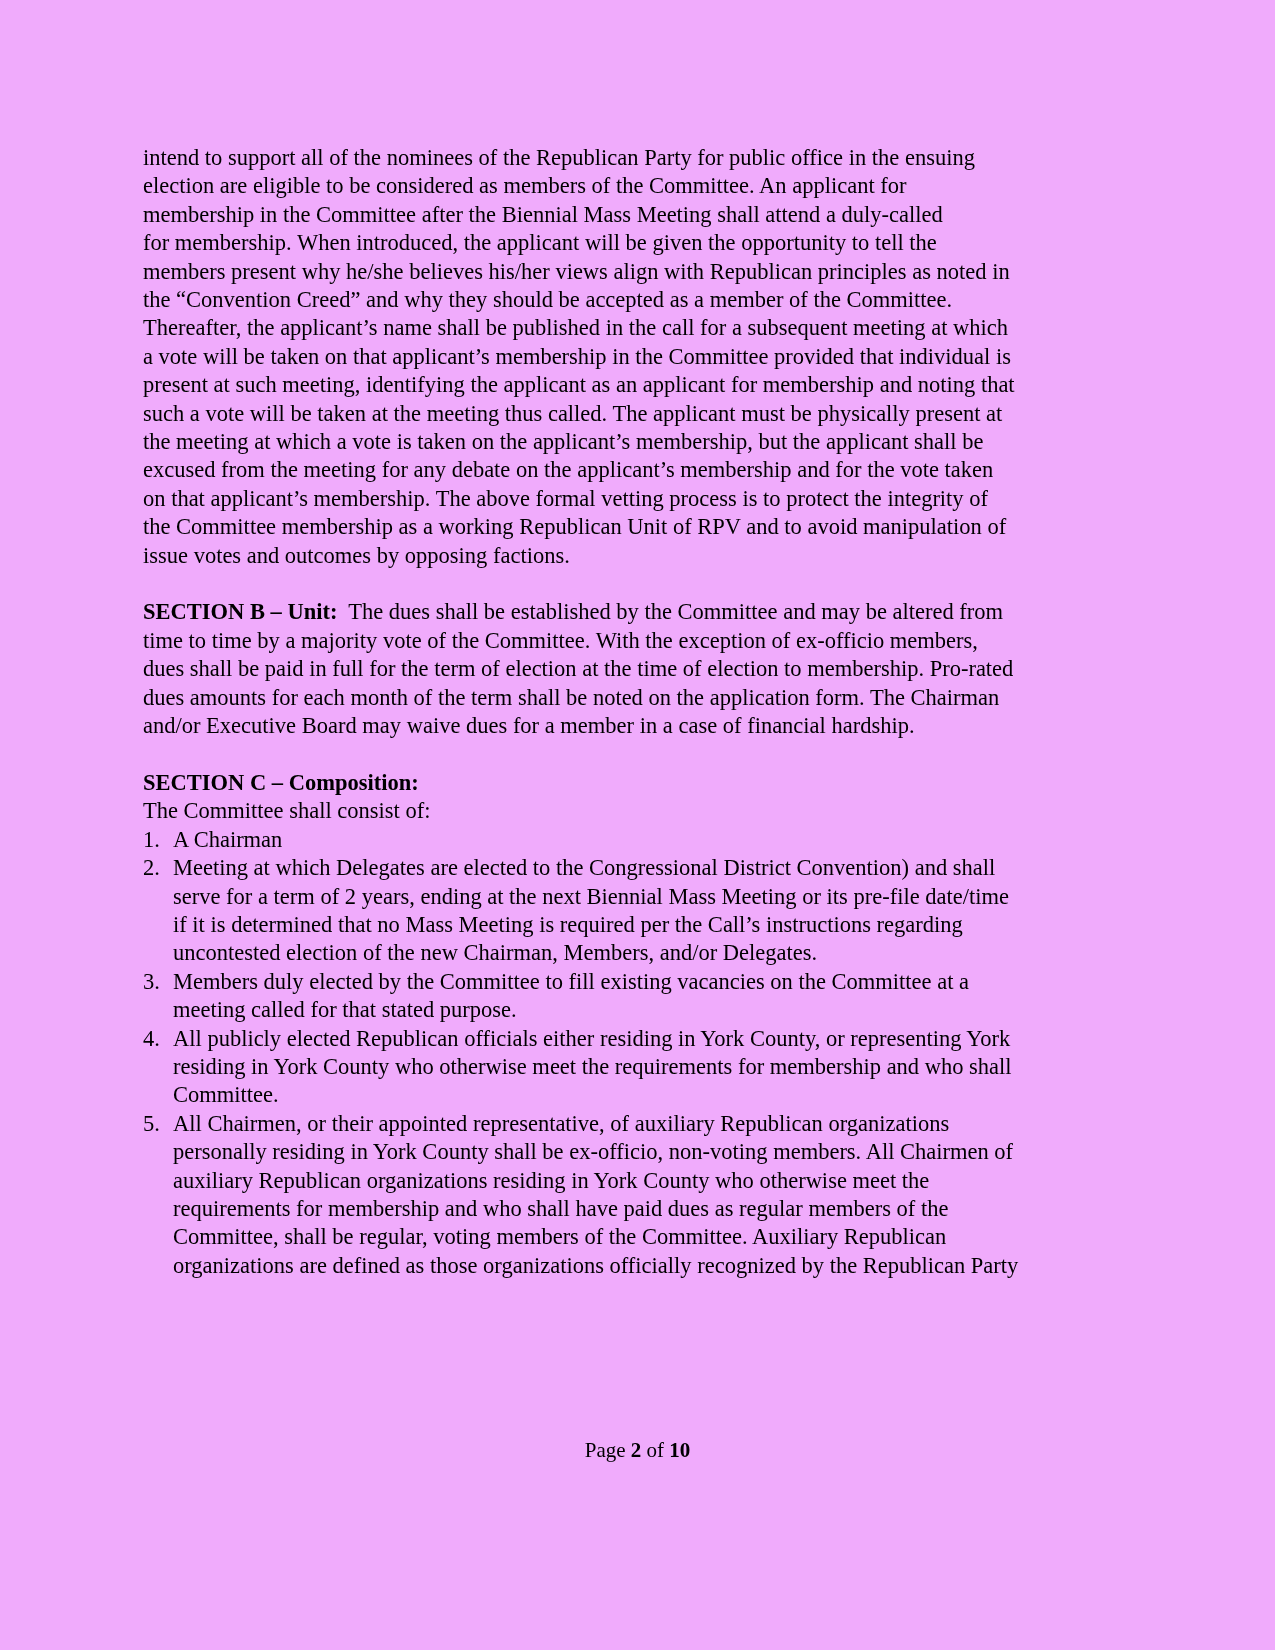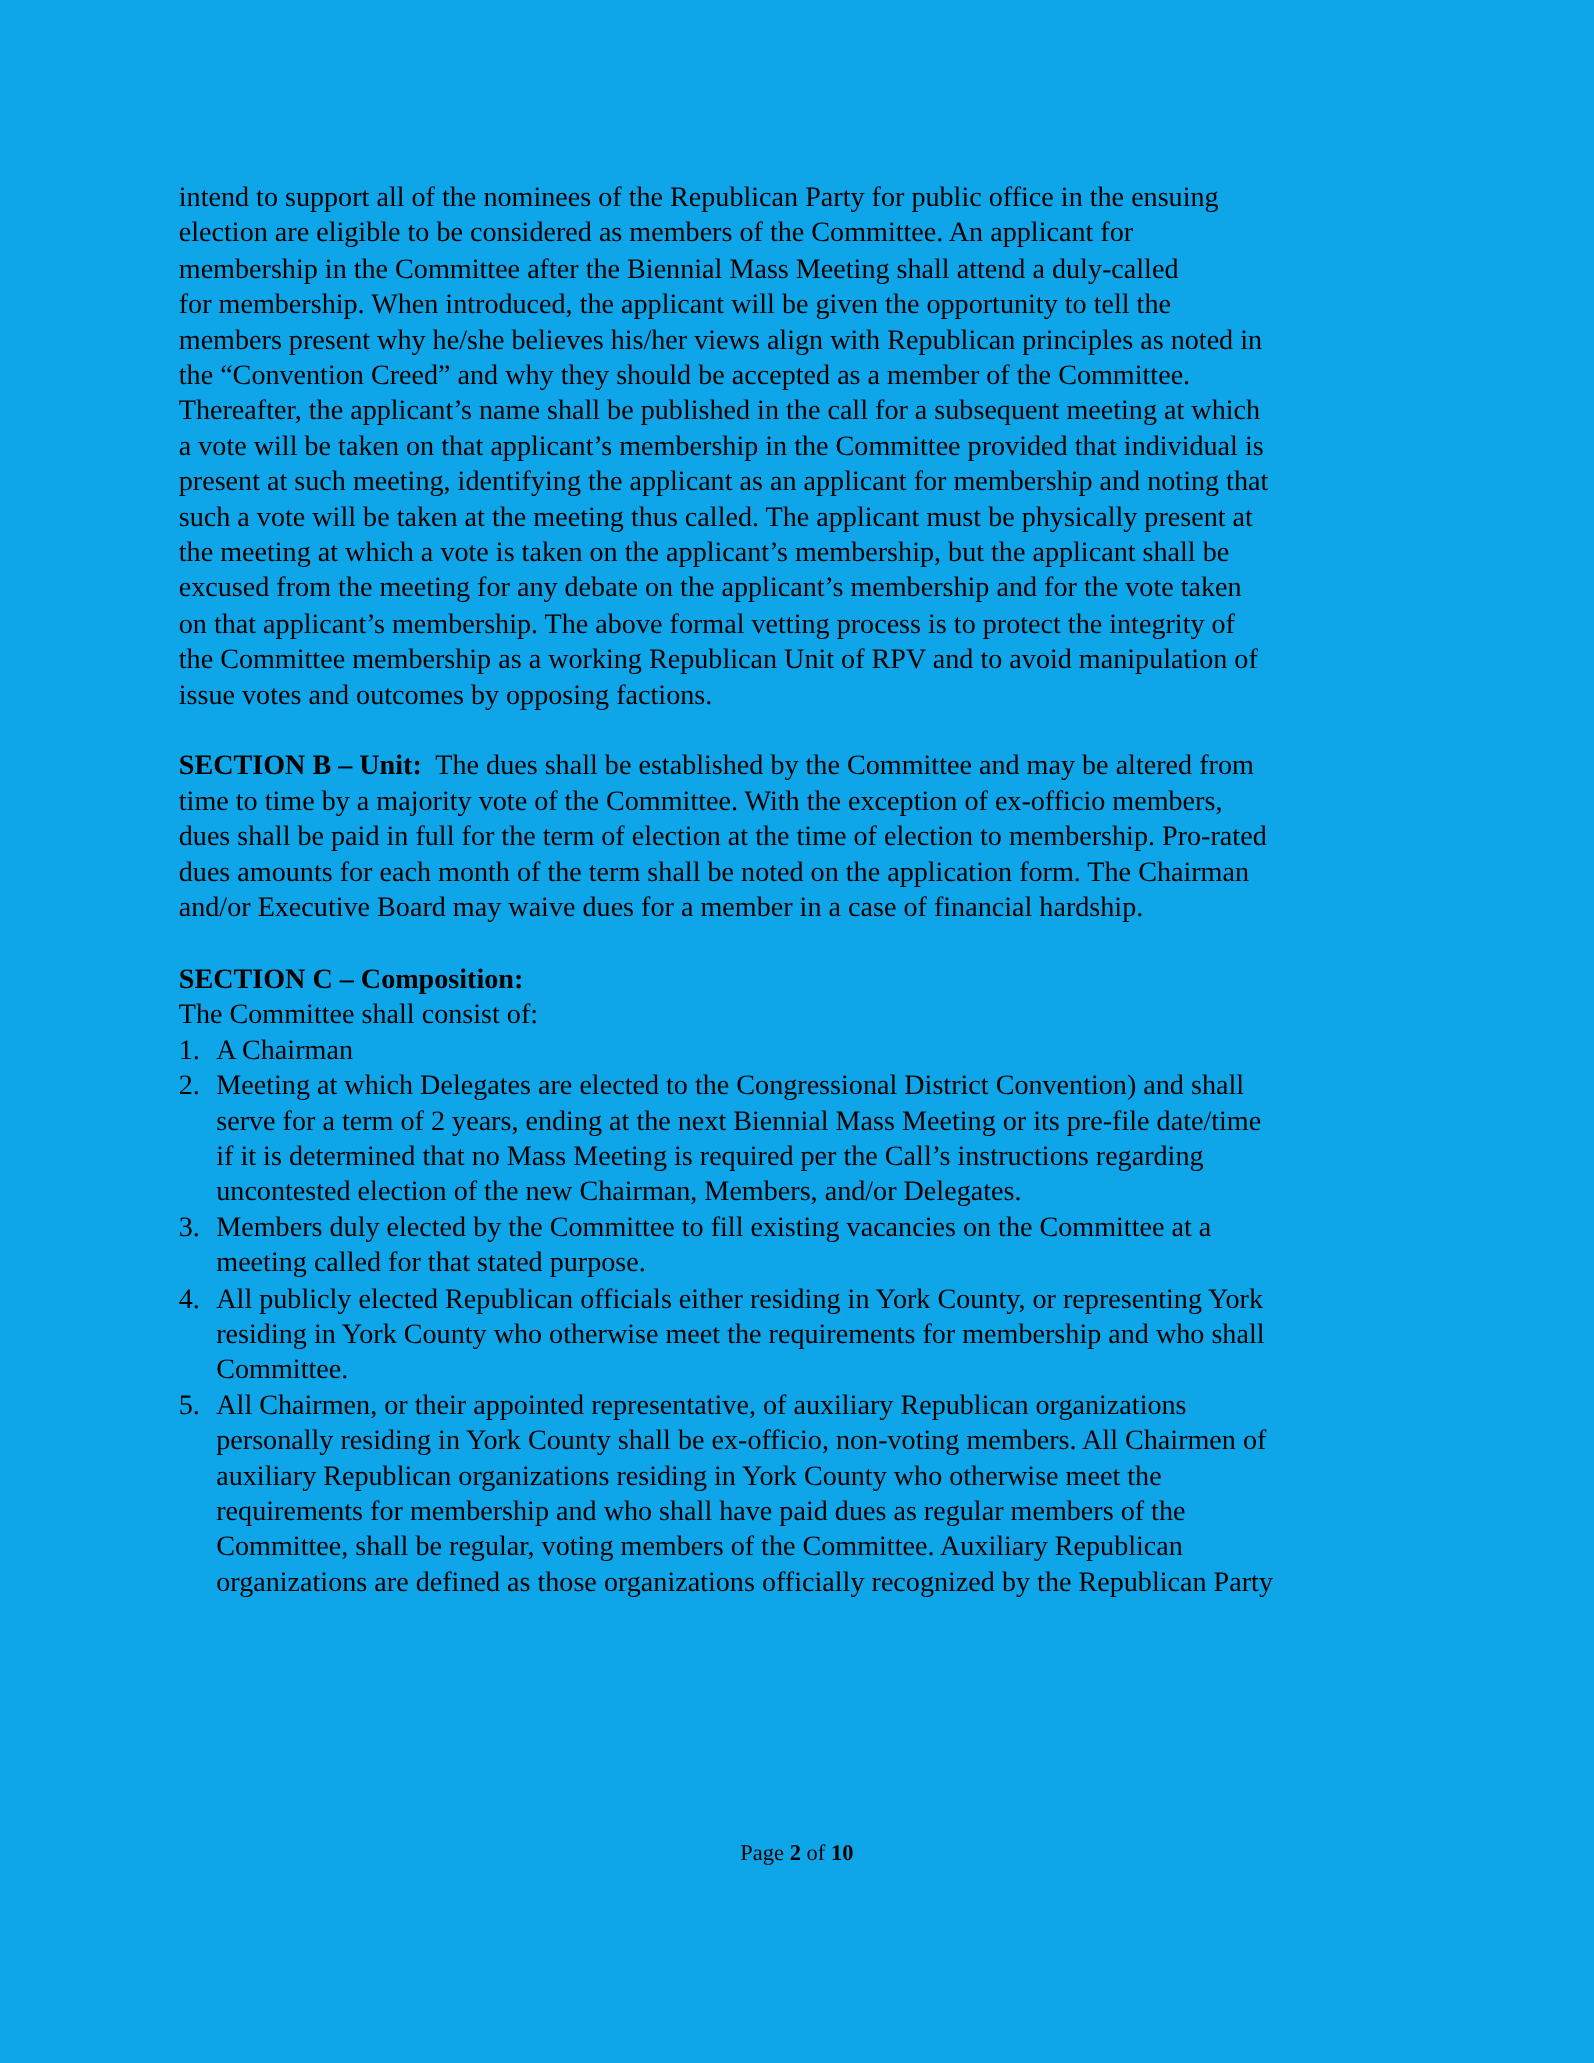--- a/index.html
+++ b/index.html
@@ -14,21 +14,21 @@
       overflow: hidden;
       color: #000000;
       font-family: "Liberation Serif", "DejaVu Serif", serif;
     }
     .page {
       position: absolute;
       left: 0;
       top: 0;
       width: 1275px;
       height: 1650px;
-      background: #0ea5e9;
+      background: #f0abfc;
     }
     .content {
       position: absolute;
       left: 143px;
       top: 144px;
       width: 940px;
       font-size: 22.5px;
       line-height: 28.4px;
     }
     .line {
@@ -57,23 +57,22 @@
       position: absolute;
       left: 0;
       top: 0;
     }
     .footer {
       position: absolute;
       left: 0;
       width: 1275px;
       top: 1436px;
       text-align: center;
-      font-size: 18px;
+      font-size: 21px;
       line-height: 28px;
-      margin-top: 32px;
     }
   </style>
 </head>
 <body>
 
 <div class="page">
   <div class="content">
 
     <p class="para">
       <span class="line">intend to support all of the nominees of the Republican Party for public office in the ensuing</span>

